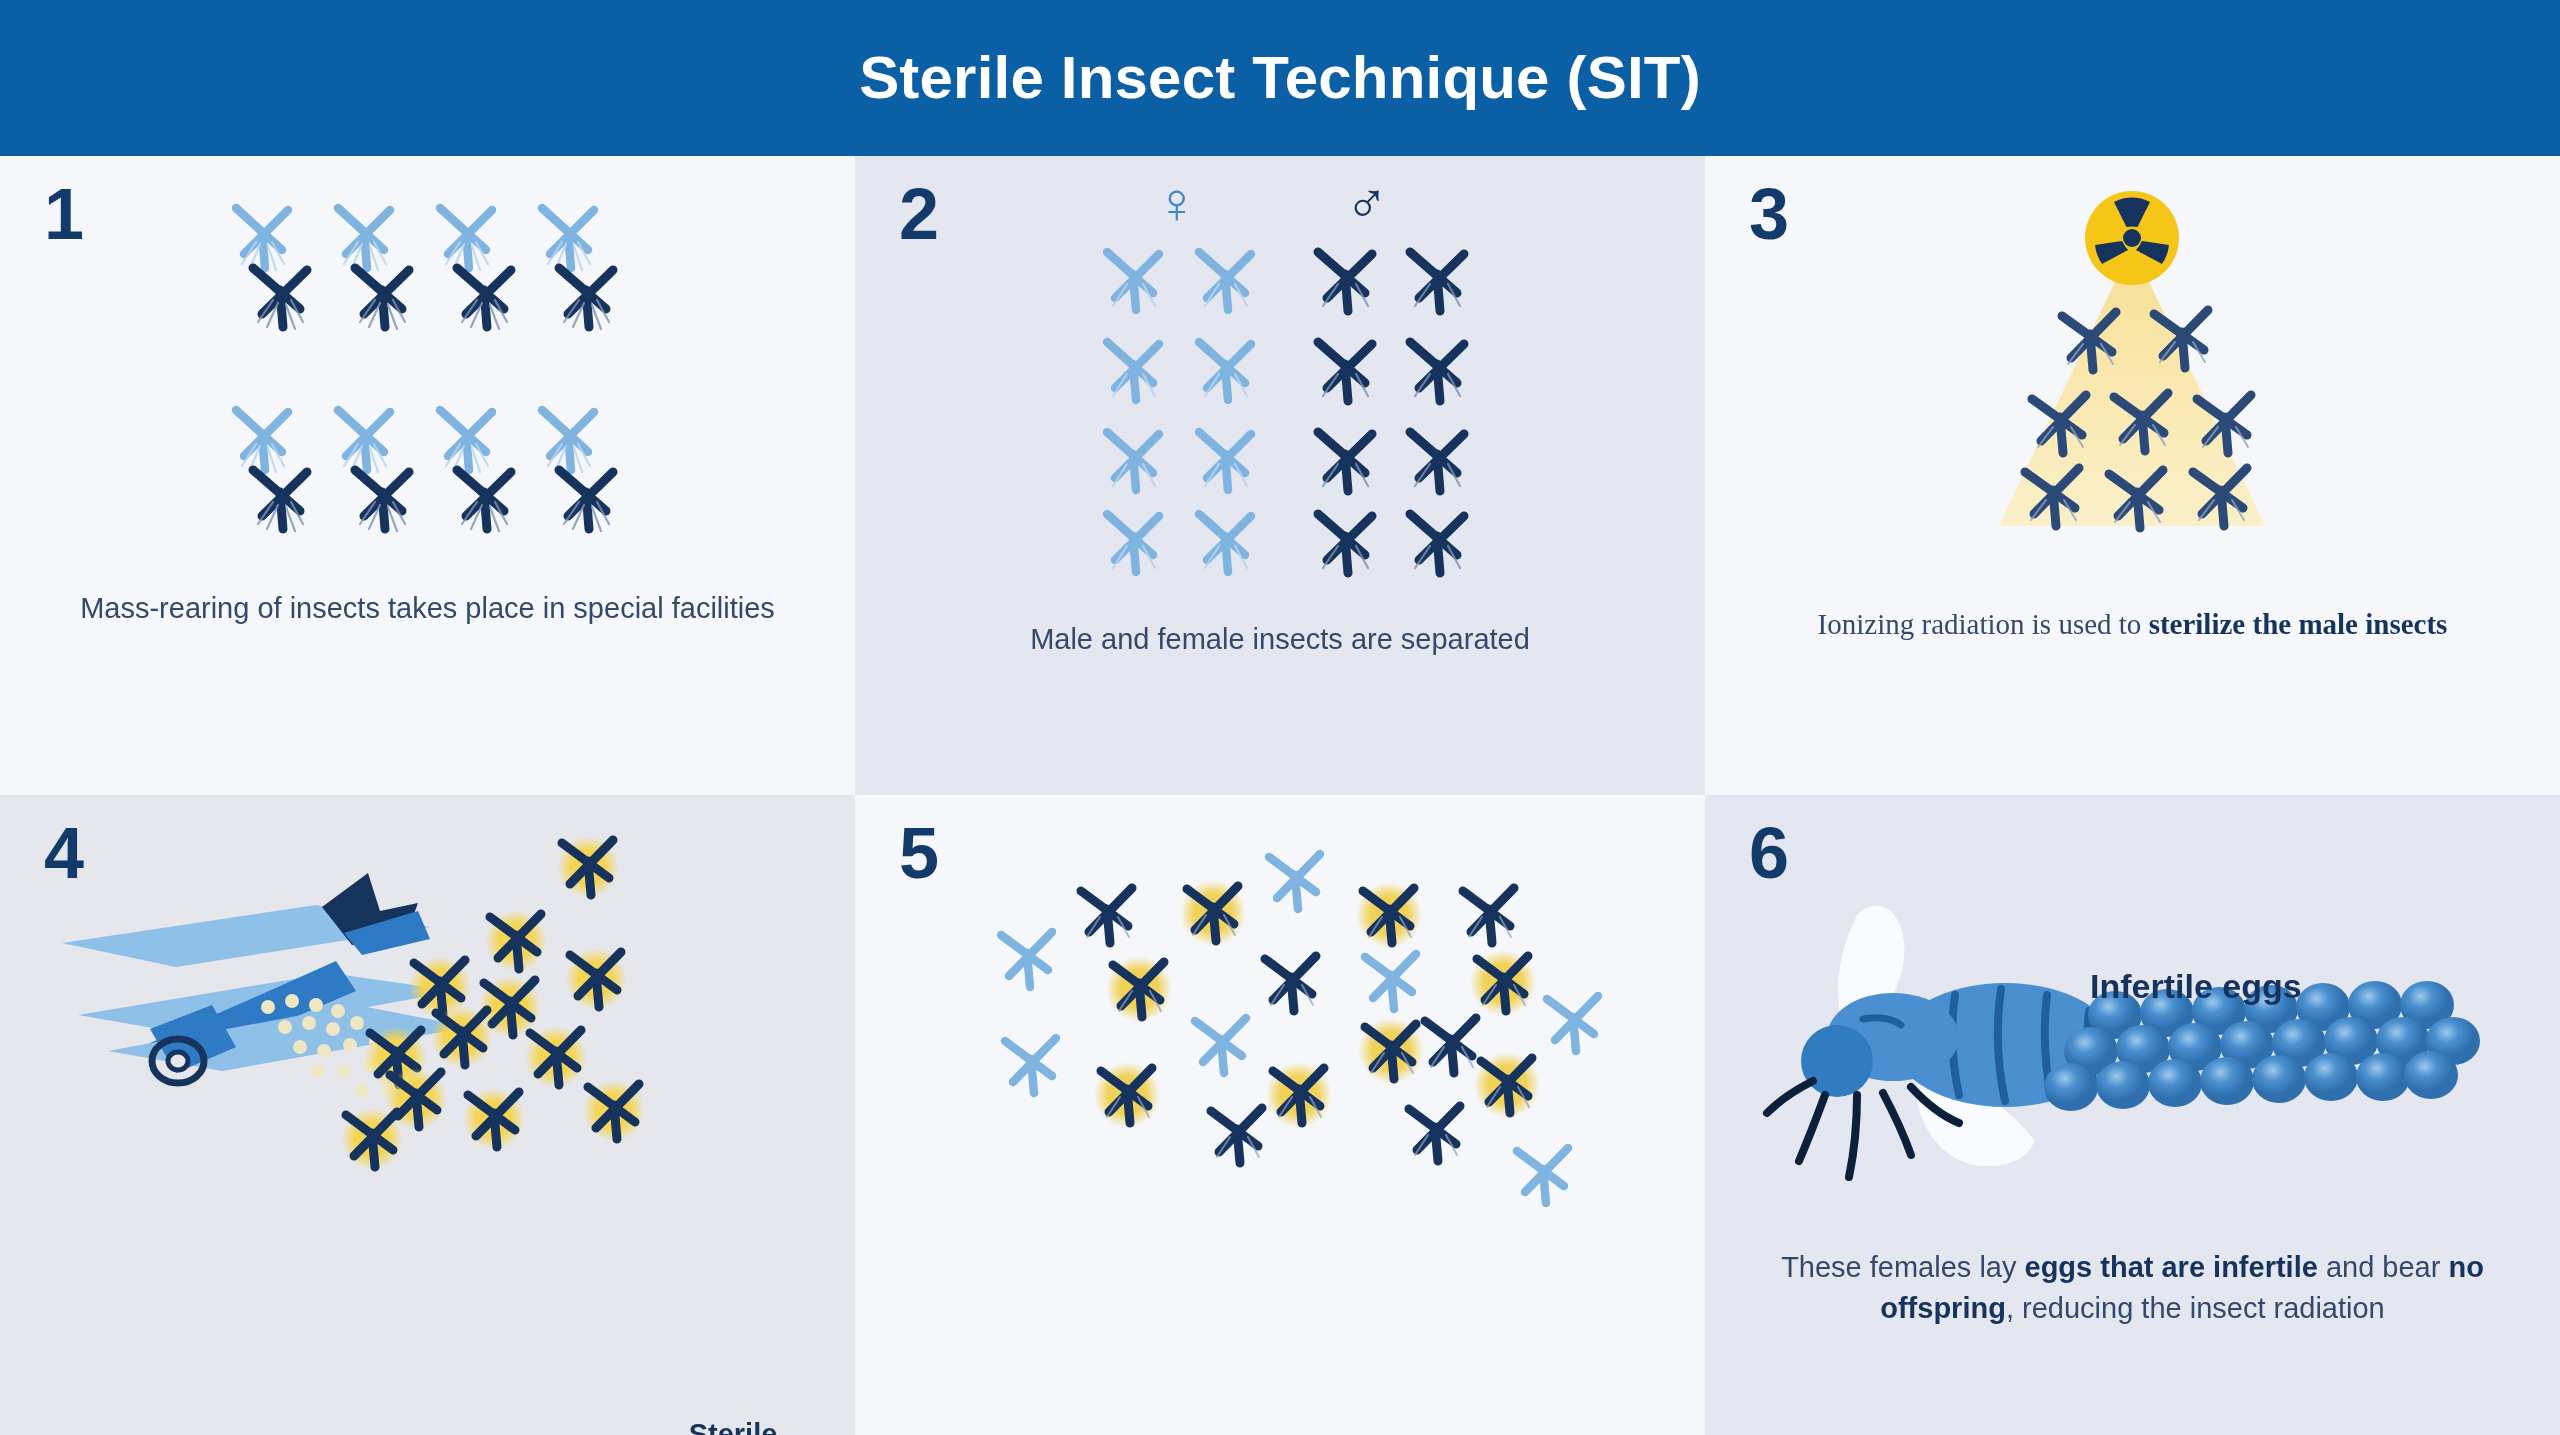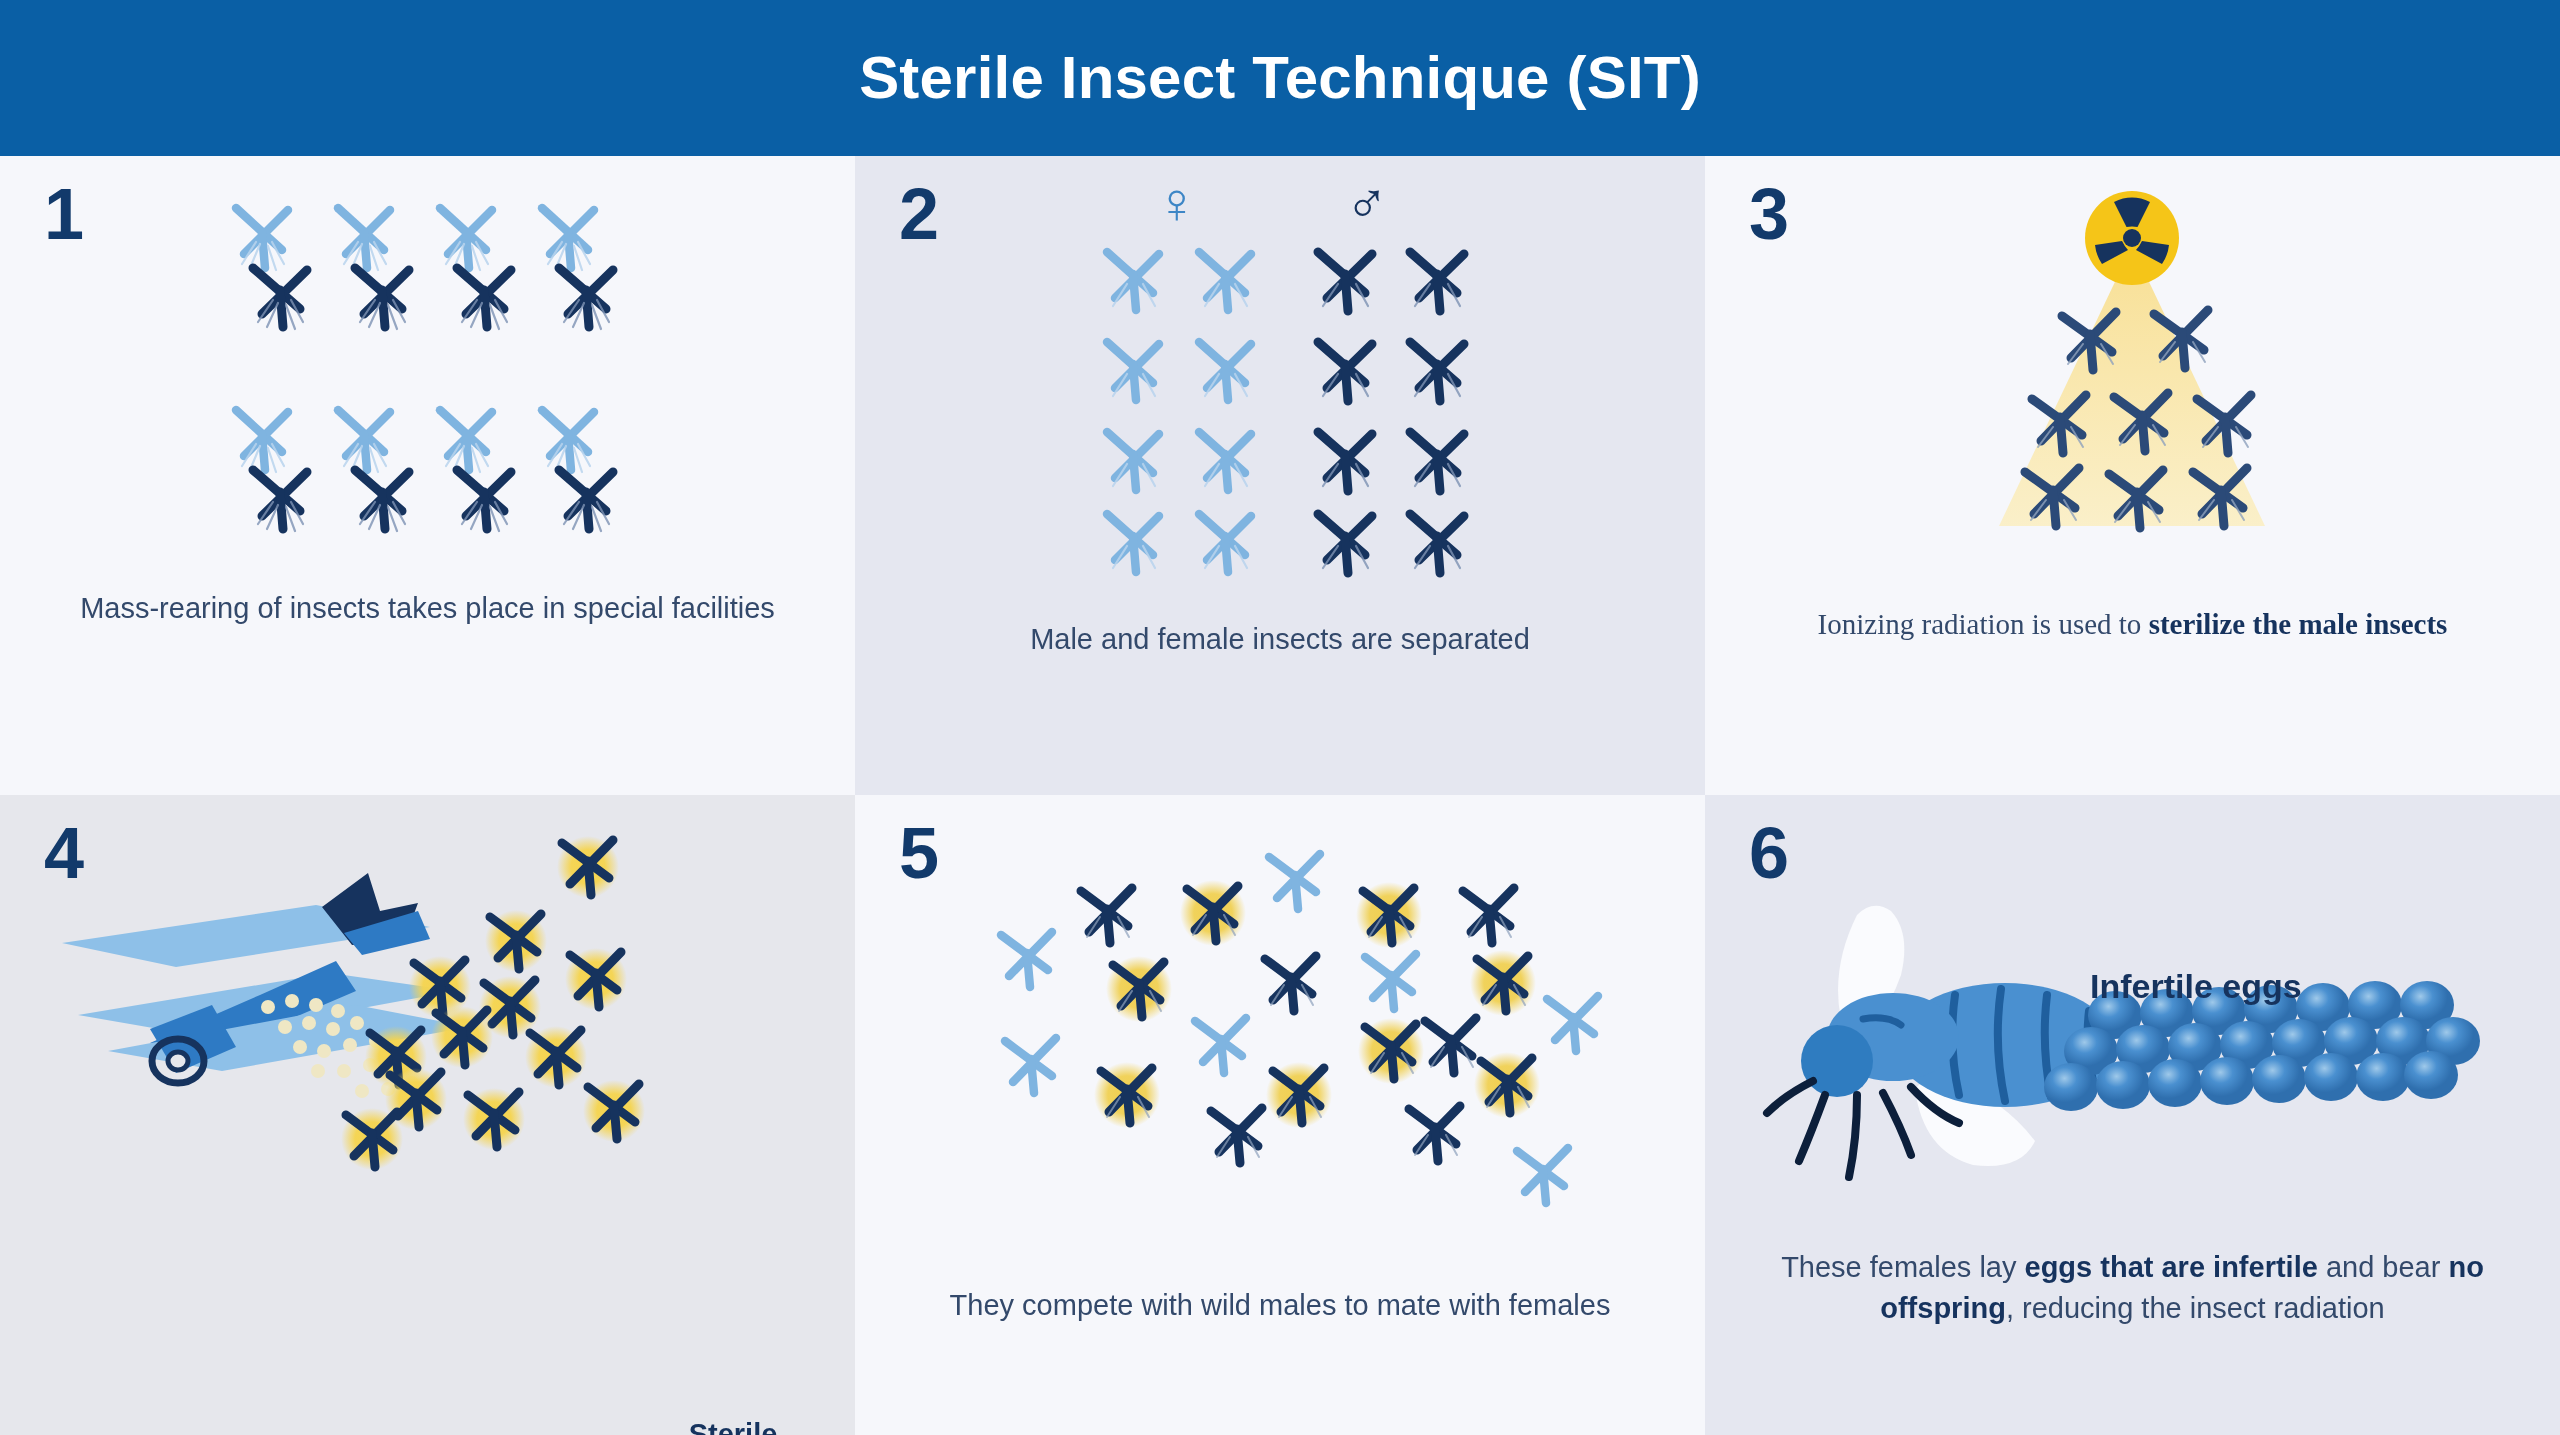--- a/index.html
+++ b/index.html
@@ -370,21 +370,20 @@
           <use href="#haloBug5" x="534" y="92"></use>
           <use href="#haloBug5" x="284" y="166"></use>
           <use href="#haloBug5" x="648" y="160"></use>
           <use href="#haloBug5" x="536" y="228"></use>
           <use href="#haloBug5" x="272" y="272"></use>
           <use href="#haloBug5" x="444" y="272"></use>
           <use href="#haloBug5" x="652" y="262"></use>
         </g>
       </svg>
 
-      <div class="caption" style="top:490px;">They compete with wild males to mate with females</div>
     </div>
 
     <div class="panel bg-lav">
       <div class="panel-num">6</div>
 
       <svg class="stage" style="top:60px;" width="855" height="380" viewBox="0 0 855 380">
         <defs>
           <radialGradient id="eggG" cx="38%" cy="32%">
             <stop offset="0%" stop-color="#9fc9ea"></stop>
             <stop offset="45%" stop-color="#4a90d0"></stop>

